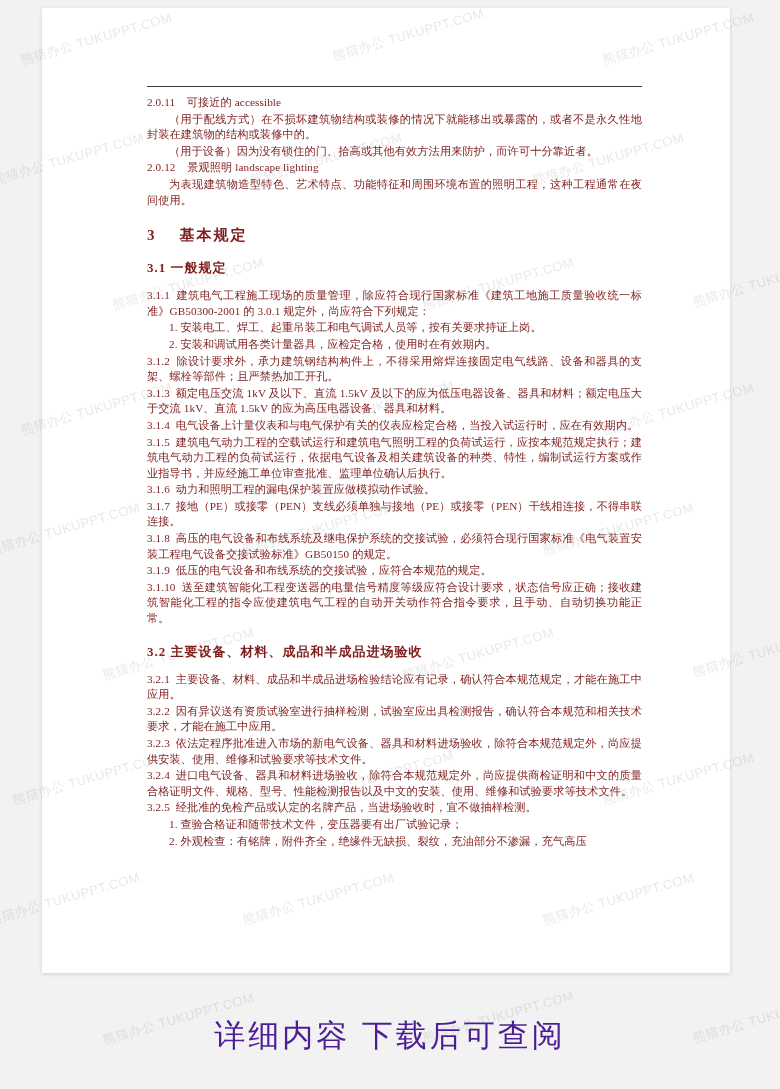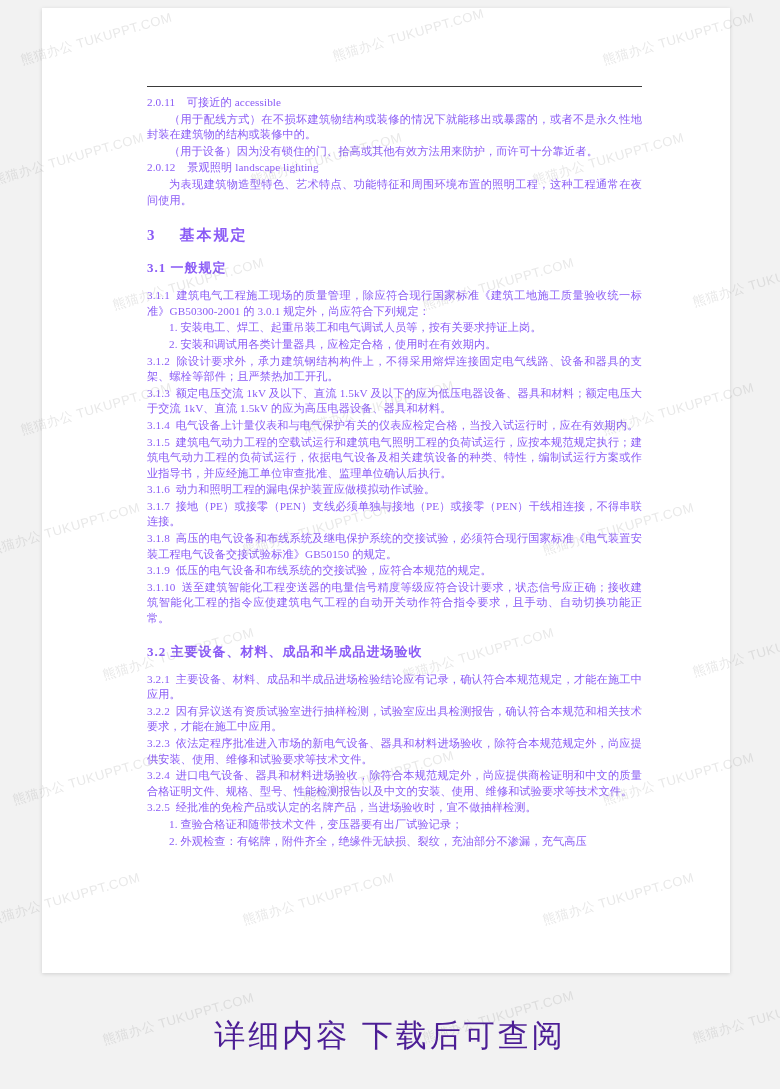--- a/index.html
+++ b/index.html
@@ -45,21 +45,21 @@
     background: #ffffff;
     box-shadow: 0 1px 4px rgba(0,0,0,0.14);
     z-index: 10;
   }
 
   #doc-body {
     position: absolute;
     left: 105px;
     top: 78px;
     width: 495px;
-    color: #8b5cf6;
+    color: #7f1d1d;
   }
 
   .top-rule {
     border-top: 1px solid #3a3a3a;
     width: 495px;
     margin-bottom: 8px;
   }
 
   .p {
     font-size: 11.2px;

